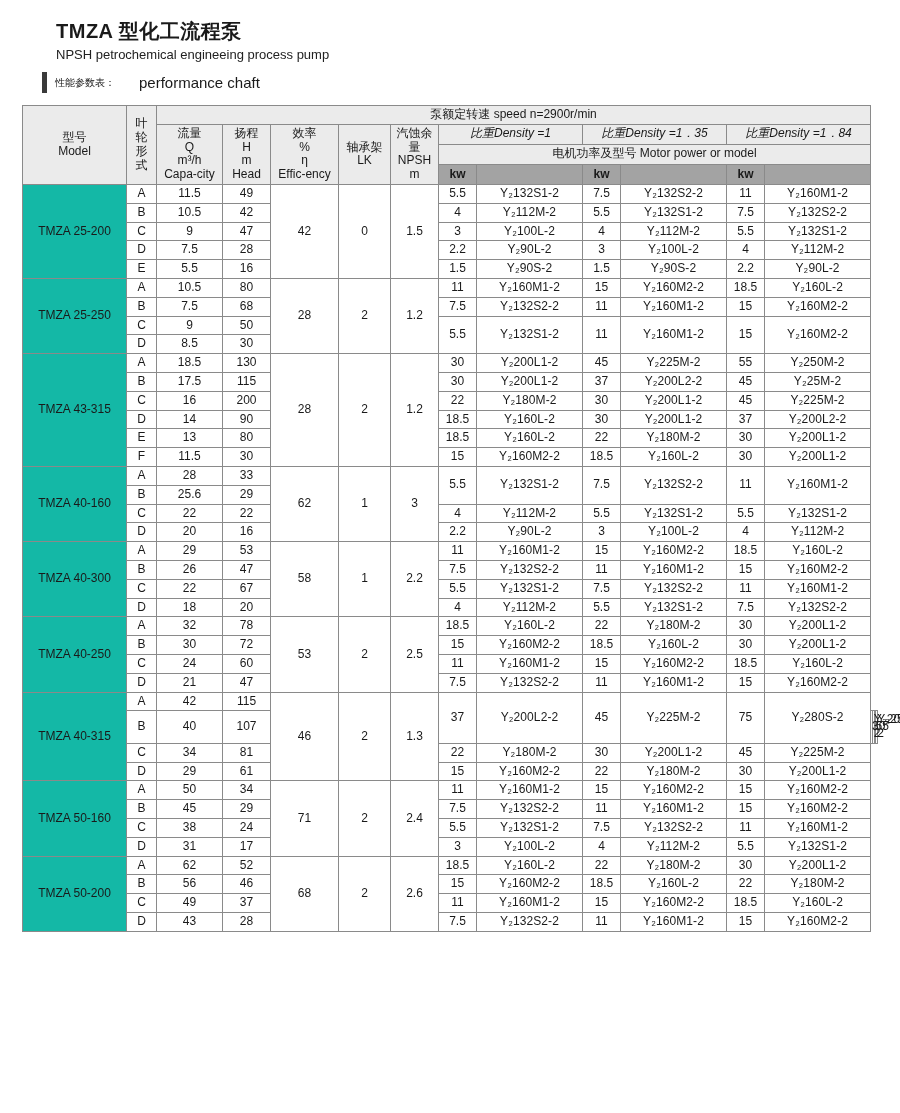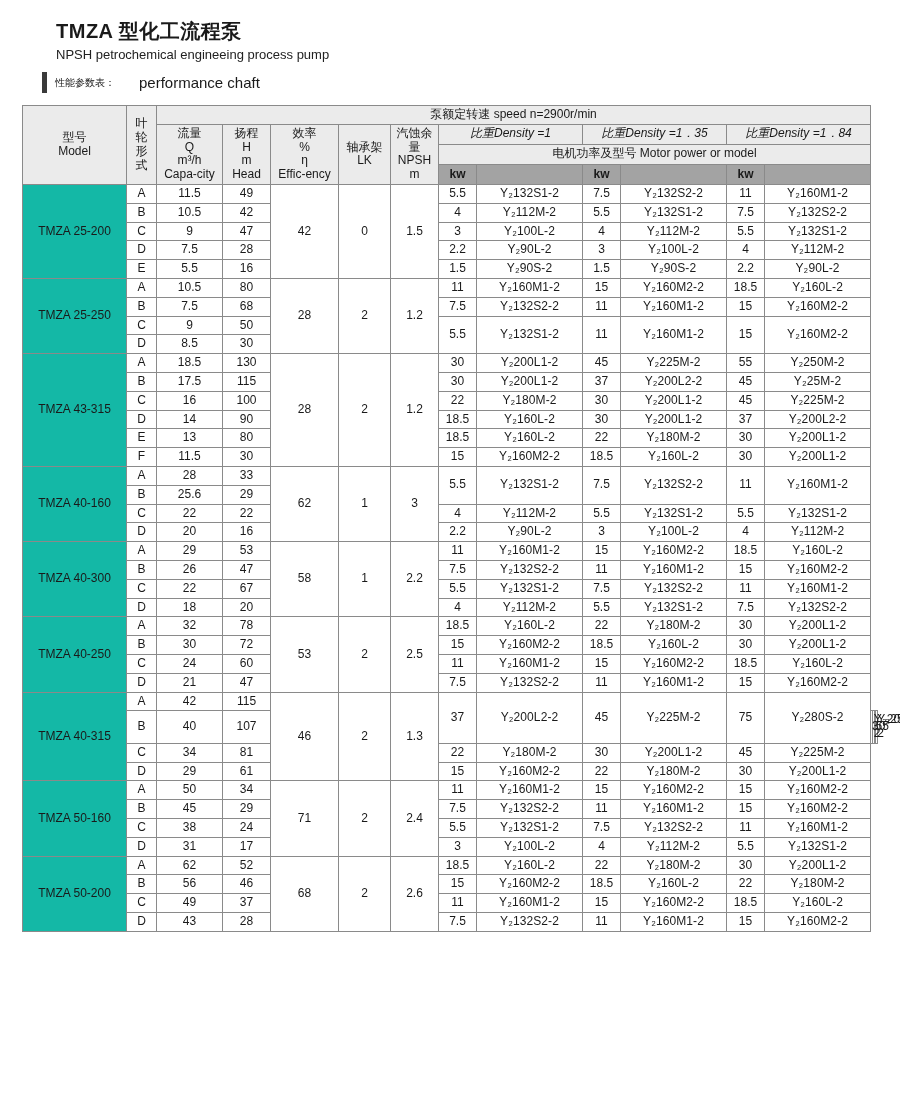--- a/index.html
+++ b/index.html
@@ -327,21 +327,21 @@
           <td class="kw">30</td>
           <td class="motor">Y₂200L1-2</td>
           <td class="kw">37</td>
           <td class="motor">Y₂200L2-2</td>
           <td class="kw">45</td>
           <td class="motor">Y₂25M-2</td>
         </tr>
         <tr>
           <td class="letter">C</td>
           <td class="num">16</td>
-          <td class="num">100</td>
+          <td class="num">200</td>
           <td class="kw">22</td>
           <td class="motor">Y₂180M-2</td>
           <td class="kw">30</td>
           <td class="motor">Y₂200L1-2</td>
           <td class="kw">45</td>
           <td class="motor">Y₂225M-2</td>
         </tr>
         <tr>
           <td class="letter">D</td>
           <td class="num">14</td>

